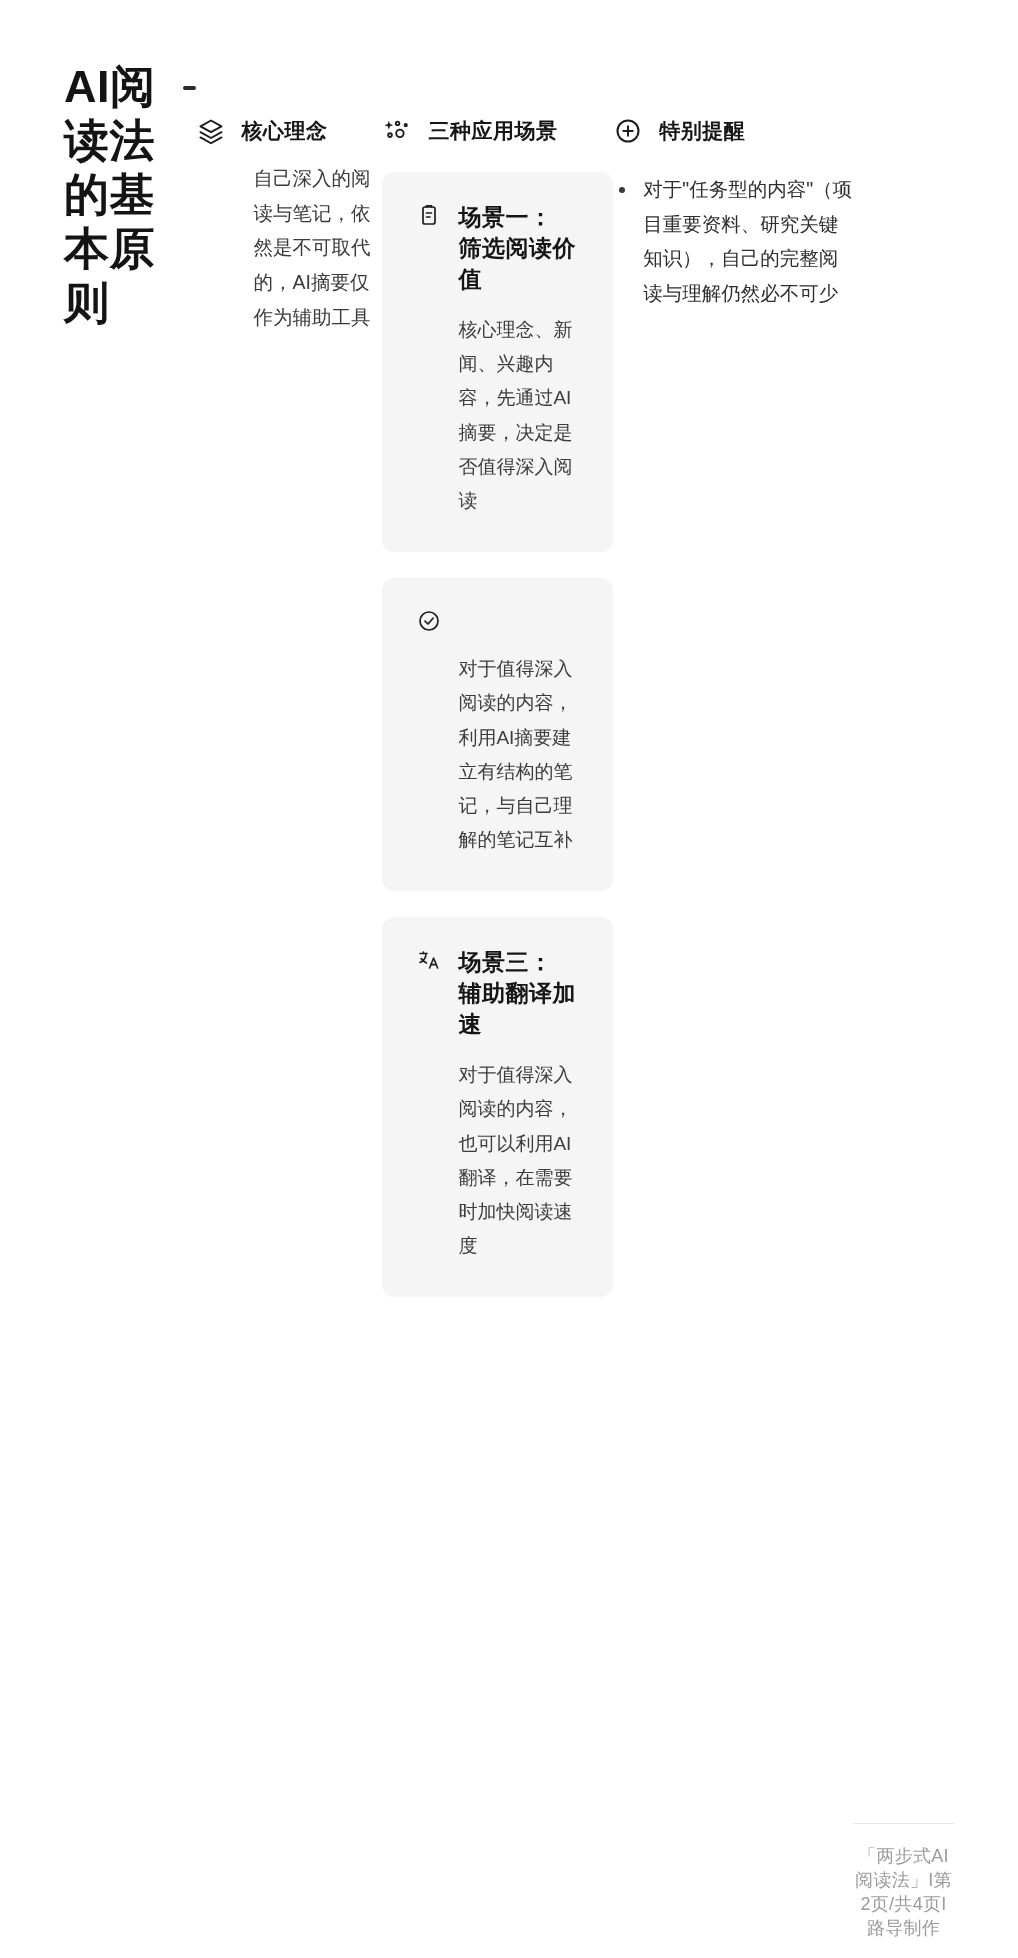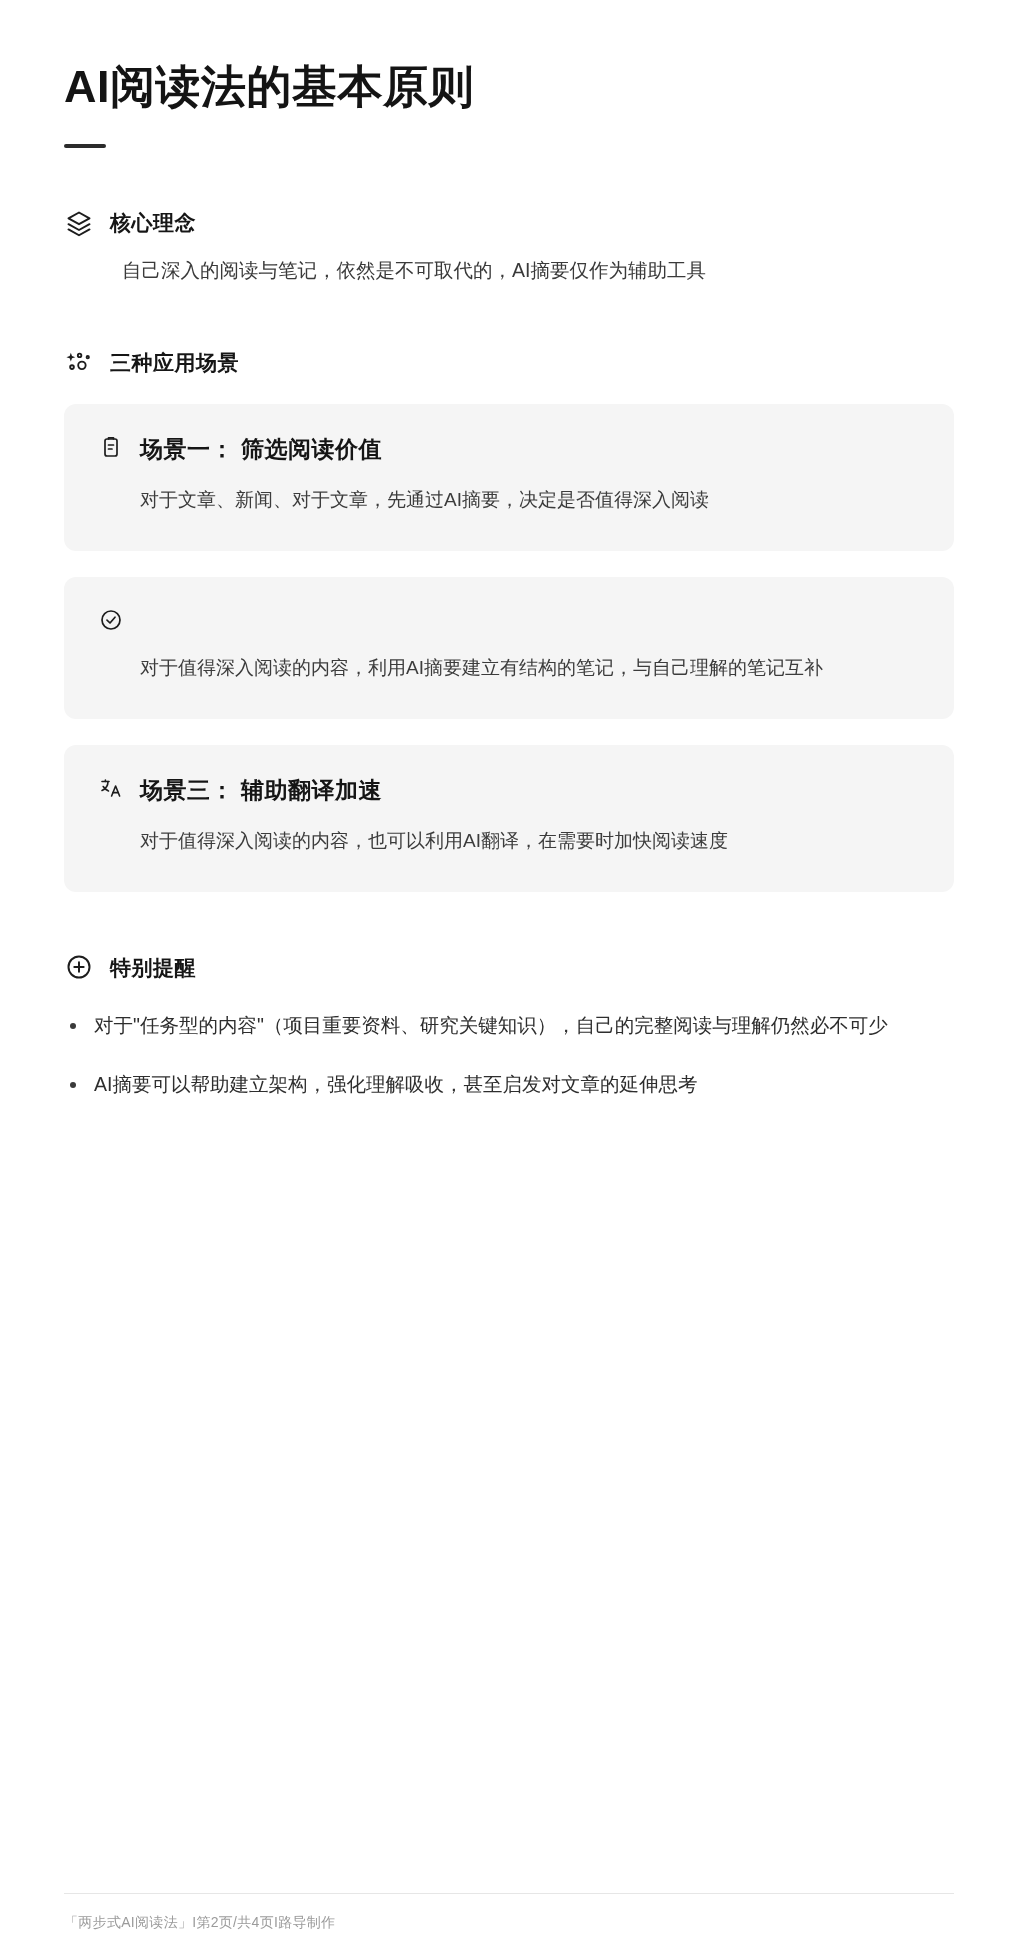--- a/index.html
+++ b/index.html
@@ -11,24 +11,24 @@
   body {
     width: 1018px;
     min-height: 1958px;
     font-family: "Liberation Sans", sans-serif;
     color: #1a1a1a;
     -webkit-font-smoothing: antialiased;
   }
   .page {
     width: 1018px;
     min-height: 1958px;
-    padding: 56px 64px 8px 64px;
+    padding: 56px 64px 0 64px;
     position: relative;
     display: flex;
-    flex-direction: column;
+    flex-direction: row;
   }
   
   .doc-title {
     font-size: 45px;
     font-weight: bold;
     letter-spacing: 0.5px;
     margin: 0;
     padding-top: 4px;
     line-height: 1.2;
     color: #141414;
@@ -144,21 +144,22 @@
   
   .footer-wrap {
     margin-top: auto;
     padding-bottom: 18px;
   }
   .footer-rule {
     border-top: 1px solid #e6e6e6;
     margin: 48px 0 0 0;
   }
   .footer-text {
-    font-size: 14px;
+    text-align: center;
+    font-size: 18px;
     color: #9b9b9b;
     padding-top: 20px;
     letter-spacing: 0.3px;
   }
 </style>
 </head>
 <body>
 
 <div class="page">
 
@@ -200,21 +201,21 @@
           <span class="card-icon">
             <svg width="24" height="24" viewBox="0 0 24 24" fill="none" stroke="currentColor" stroke-width="1.7" stroke-linecap="round" stroke-linejoin="round">
               <rect x="6" y="4" width="12" height="17" rx="2"></rect>
               <path d="M9.5 4 V2.8 h5 V4"></path>
               <line x1="9.5" y1="10" x2="14.5" y2="10"></line>
               <line x1="9.5" y1="14" x2="13" y2="14"></line>
             </svg>
           </span>
           <span class="card-title">场景一： 筛选阅读价值</span>
         </div>
-        <div class="card-text">对于文章、新闻、对于文章，先通过AI摘要，决定是否值得深入阅读</div>
+        <div class="card-text">核心理念、新闻、兴趣内容，先通过AI摘要，决定是否值得深入阅读</div>
       </div>
 
       <div class="card">
         <div class="card-head">
           <span class="card-icon">
             <svg width="24" height="24" viewBox="0 0 24 24" fill="none" stroke="currentColor" stroke-width="1.7" stroke-linecap="round" stroke-linejoin="round">
               <circle cx="12" cy="12" r="9"></circle>
               <polyline points="8 12.2 11 15 16 9.2"></polyline>
             </svg>
           </span>
@@ -248,21 +249,20 @@
         <svg width="28" height="28" viewBox="0 0 24 24" fill="none" stroke="currentColor" stroke-width="1.7" stroke-linecap="round" stroke-linejoin="round">
           <circle cx="12" cy="12" r="9"></circle>
           <line x1="12" y1="8" x2="12" y2="16"></line>
           <line x1="8" y1="12" x2="16" y2="12"></line>
         </svg>
       </span>
       <span class="section-title">特别提醒</span>
     </div>
     <ul class="bullets">
       <li>对于"任务型的内容"（项目重要资料、研究关键知识），自己的完整阅读与理解仍然必不可少</li>
-      <li>AI摘要可以帮助建立架构，强化理解吸收，甚至启发对文章的延伸思考</li>
     </ul>
   </div>
 
   <div class="footer-wrap">
     <div class="footer-rule"></div>
     <div class="footer-text">「两步式AI阅读法」I第2页/共4页I路导制作</div>
   </div>
 
 </div>
 

